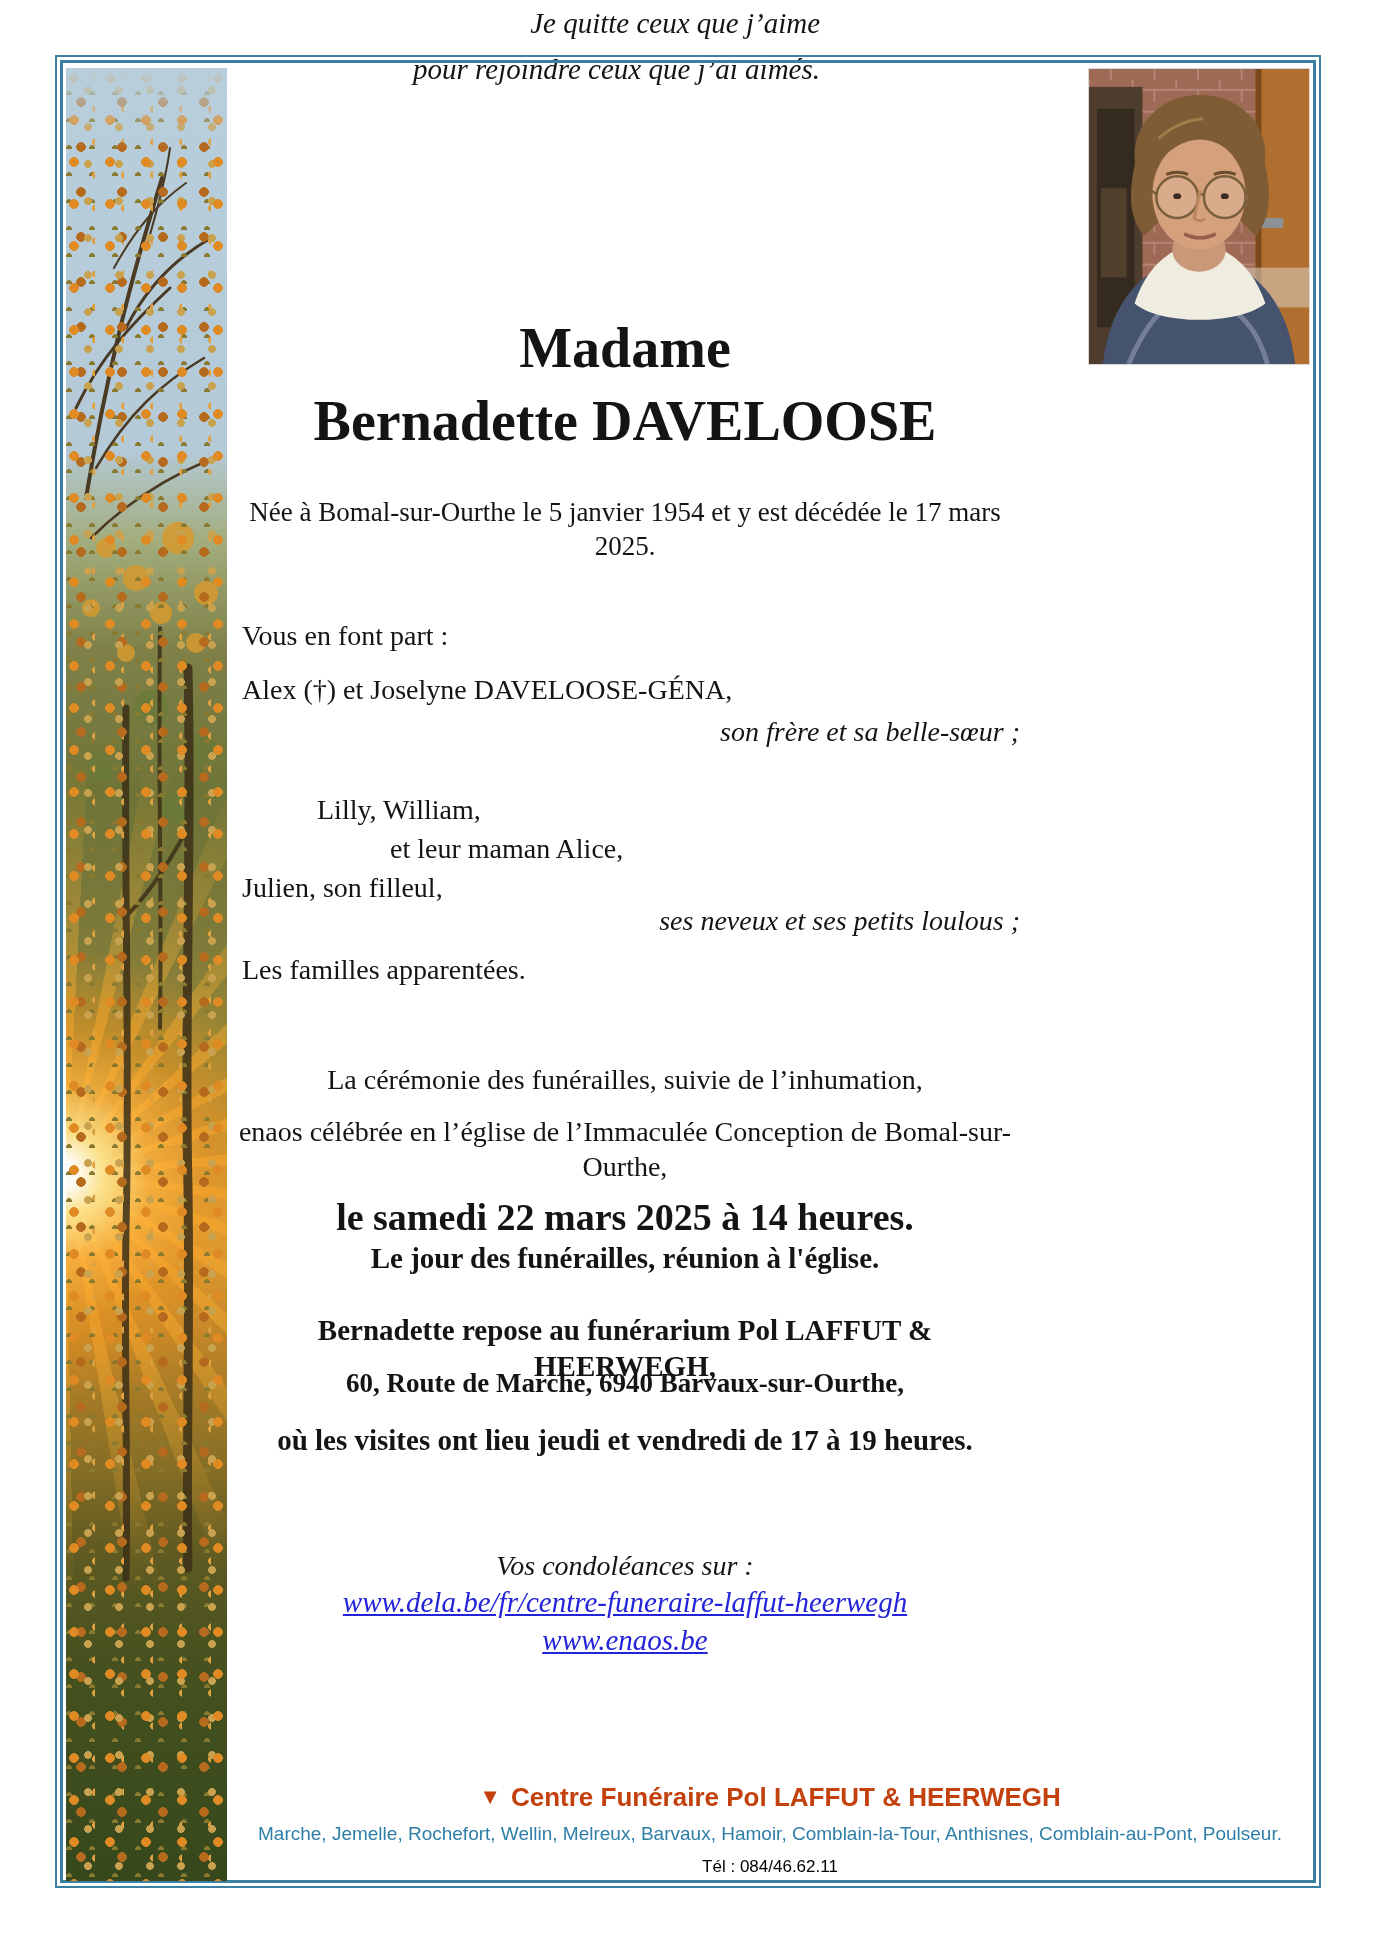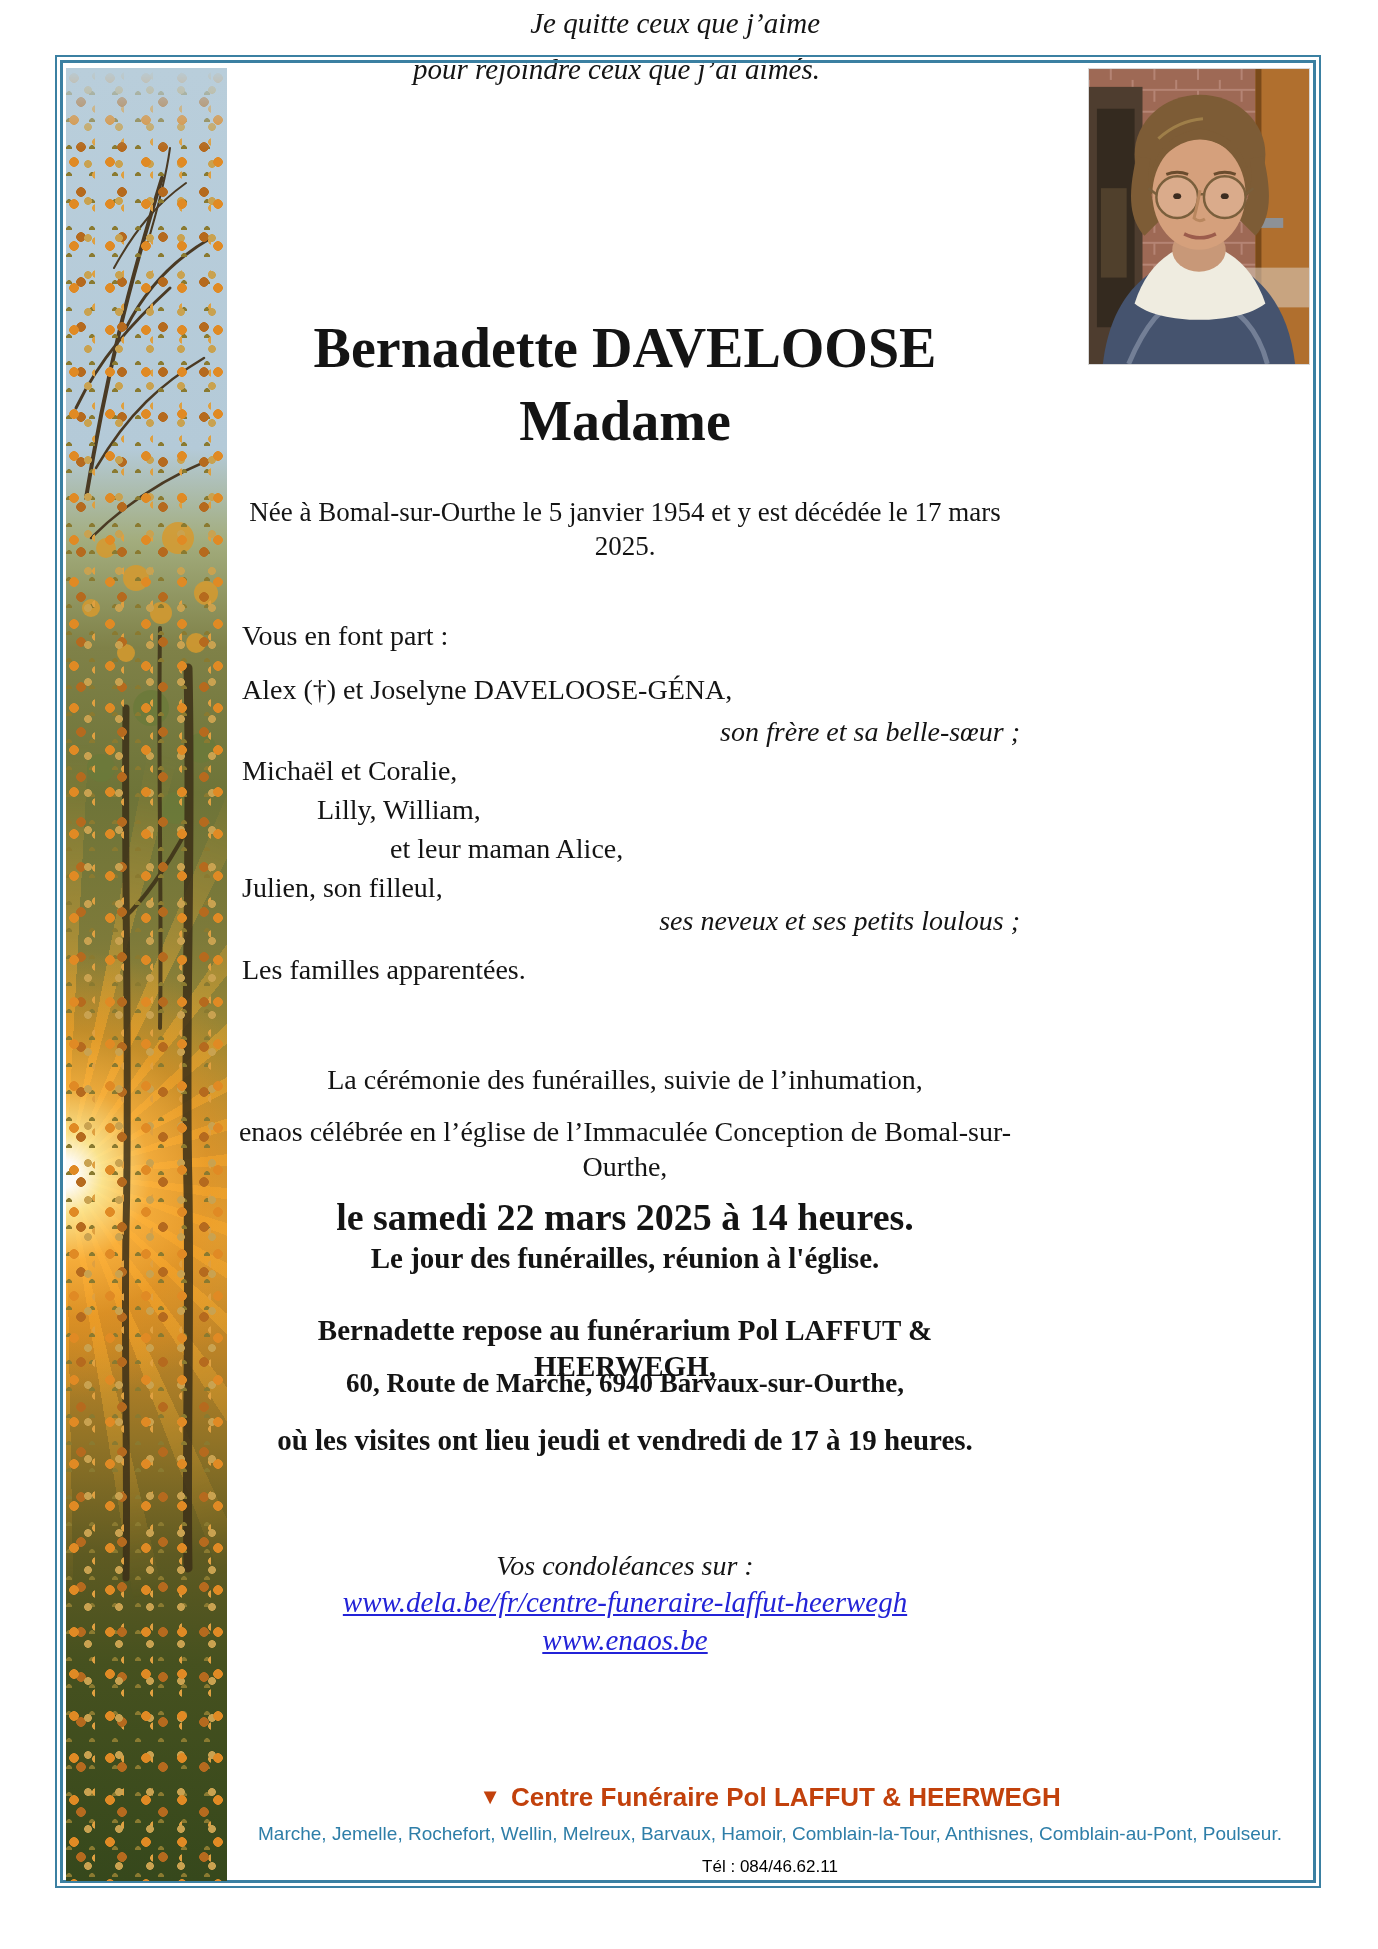--- a/index.html
+++ b/index.html
@@ -166,30 +166,29 @@
       <path d="M96,166 Q112,174 128,166" stroke="#9c5c4c" stroke-width="3.5" fill="none"></path>
     </svg>
   </div>
 
   <div class="quote">
     <div>Je quitte ceux que j’aime</div>
     <div>pour rejoindre ceux que j’ai aimés.</div>
   </div>
 
   <div class="line wide title t-center">
+    <div>Madame</div>
     <div>Bernadette DAVELOOSE</div>
-    <div>Madame</div>
   </div>
 
   <div class="line wide t-center" style="top:496px; font-size:27px;">Née à Bomal-sur-Ourthe le 5 janvier 1954 et y est décédée le 17 mars 2025.</div>
 
   <div class="line" style="top:618px; left:242px;">Vous en font part :</div>
   <div class="line" style="top:672px; left:242px;">Alex (†) et Joselyne DAVELOOSE-GÉNA,</div>
   <div class="line t-right italic" style="top:714px;">son frère et sa belle-sœur ;</div>
-  <div class="line" style="top:753px; left:242px;">Michaël et Coralie,</div>
   <div class="line" style="top:792px; left:242px; padding-left:75px;">Lilly, William,</div>
   <div class="line" style="top:831px; left:242px; padding-left:148px;">et leur maman Alice,</div>
   <div class="line" style="top:870px; left:242px;">Julien, son filleul,</div>
   <div class="line" style="top:952px; left:242px;">Les familles apparentées.</div>
   <div class="line t-right italic" style="top:903px;">ses neveux et ses petits loulous ;</div>
 
   <div class="line wide t-center" style="top:1062px;">La cérémonie des funérailles, suivie de l’inhumation,</div>
   <div class="line wide t-center" style="top:1114px;">enaos célébrée en l’église de l’Immaculée Conception de Bomal-sur-Ourthe,</div>
   <div class="line wide t-center bold" style="top:1166px; font-size:38px;margin-top:28px;">le samedi 22 mars 2025 à 14 heures.</div>
   <div class="line wide t-center bold" style="top:1240px; font-size:29px;">Le jour des funérailles, réunion à l'église.</div>

